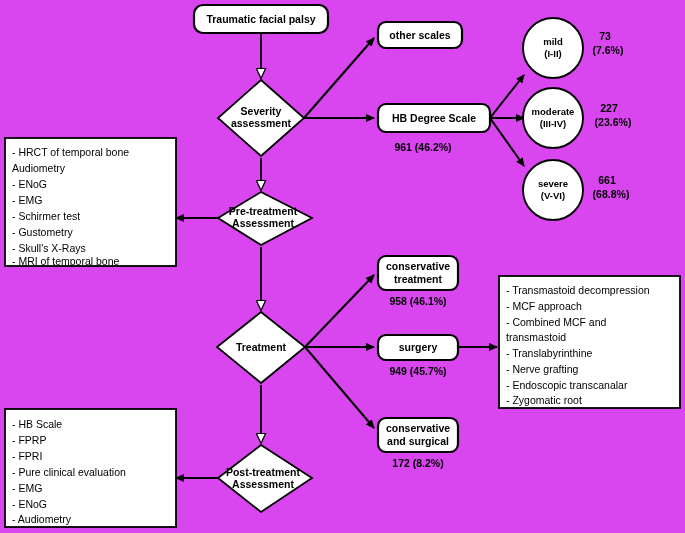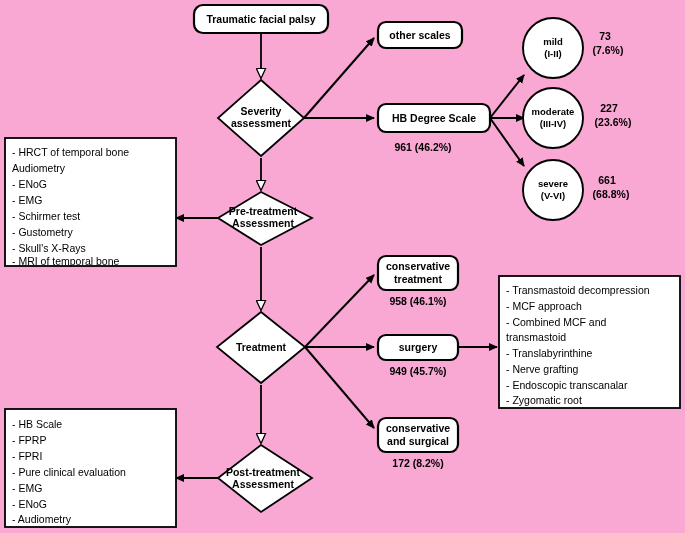--- a/index.html
+++ b/index.html
@@ -4,21 +4,21 @@
 <style>
   html, body {
     margin: 0;
     padding: 0;
     background: #ffffff;
   }
   #canvas {
     position: relative;
     width: 685px;
     height: 533px;
-    background: #f9a8d4;
+    background: #d946ef;
     font-family: "Liberation Sans", sans-serif;
     overflow: hidden;
   }
   svg.flow {
     position: absolute;
     top: 0;
     left: 0;
     width: 685px;
     height: 533px;
   }

